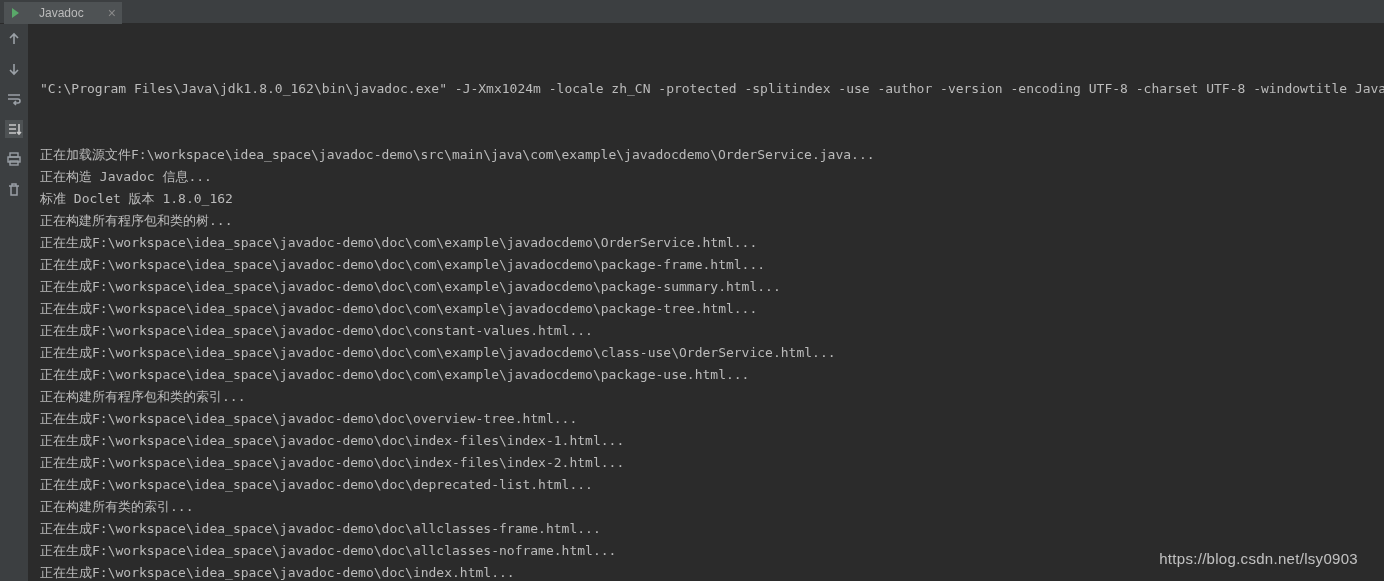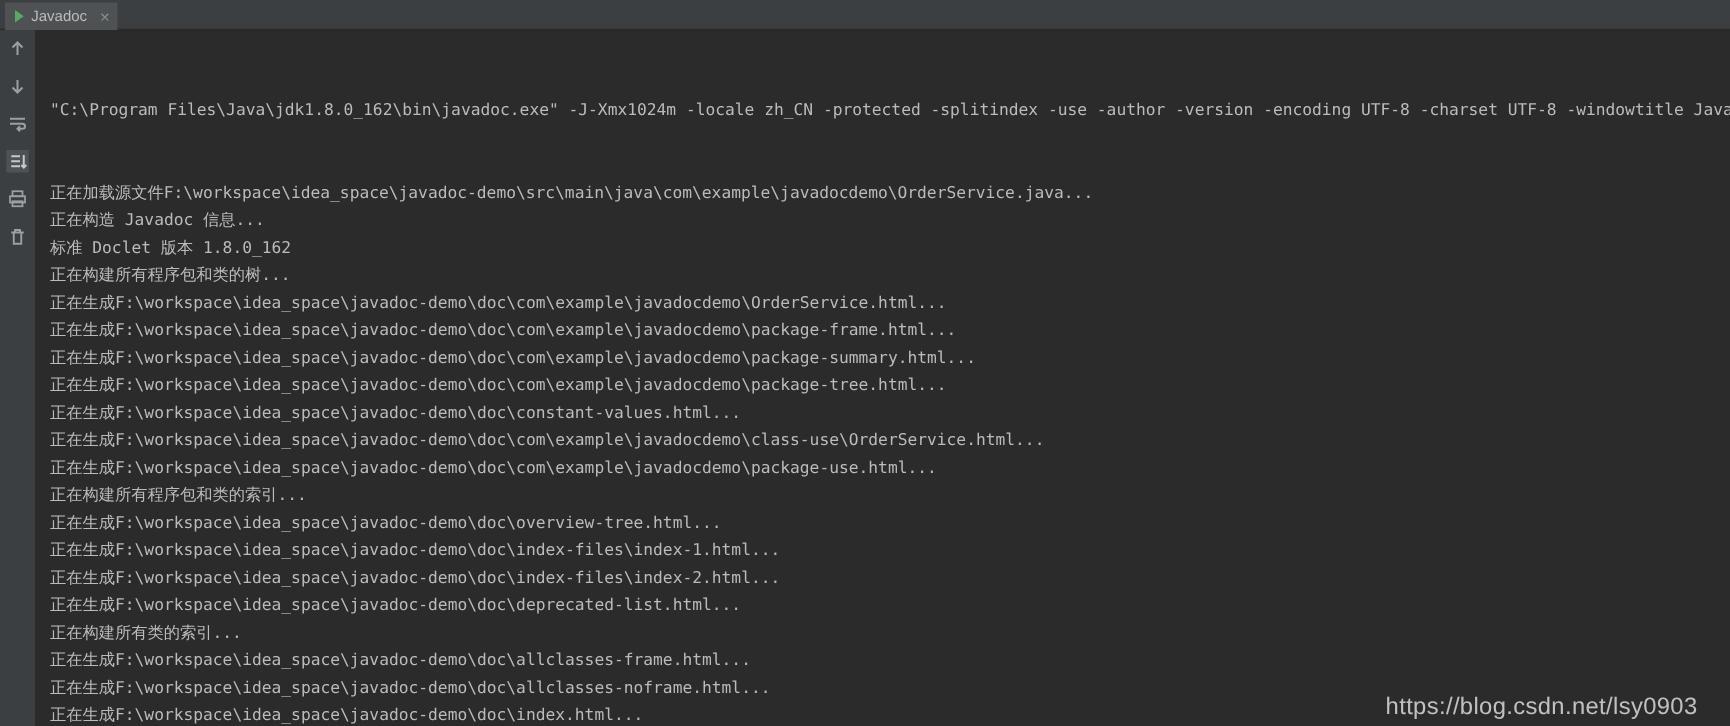--- a/index.html
+++ b/index.html
@@ -15,21 +15,21 @@
     height: 24px;
     background: #3c3f41;
     border-bottom: 1px solid #2b2b2b;
     display: flex;
     align-items: center;
     padding-left: 4px;
   }
   .tab {
     display: flex;
     align-items: center;
-    gap: 6px;
+    gap: 20px;
     padding: 0 6px 0 8px;
     height: 22px;
     background: #4e5254;
     color: #bbbbbb;
     font-family: "Segoe UI", Arial, sans-serif;
     font-size: 12px;
     border-radius: 0;
     margin-top: 2px;
     cursor: pointer;
   }
@@ -78,23 +78,23 @@
     white-space: pre;
     color: #bbbbbb;
     line-height: 22px;
     overflow: hidden;
     position: relative;
   }
   .console-line { white-space: pre; }
   .watermark {
     position: absolute;
     right: 26px;
-    bottom: 4px;
+    bottom: 14px;
     font-family: "Segoe UI", Arial, sans-serif;
-    font-size: 19px;
+    font-size: 15px;
     color: #e6e6e6cc;
     letter-spacing: 0.3px;
     pointer-events: none;
   }
 </style>
 </head>
 <body>
 
 <div class="tab-bar">
   <div class="tab">

